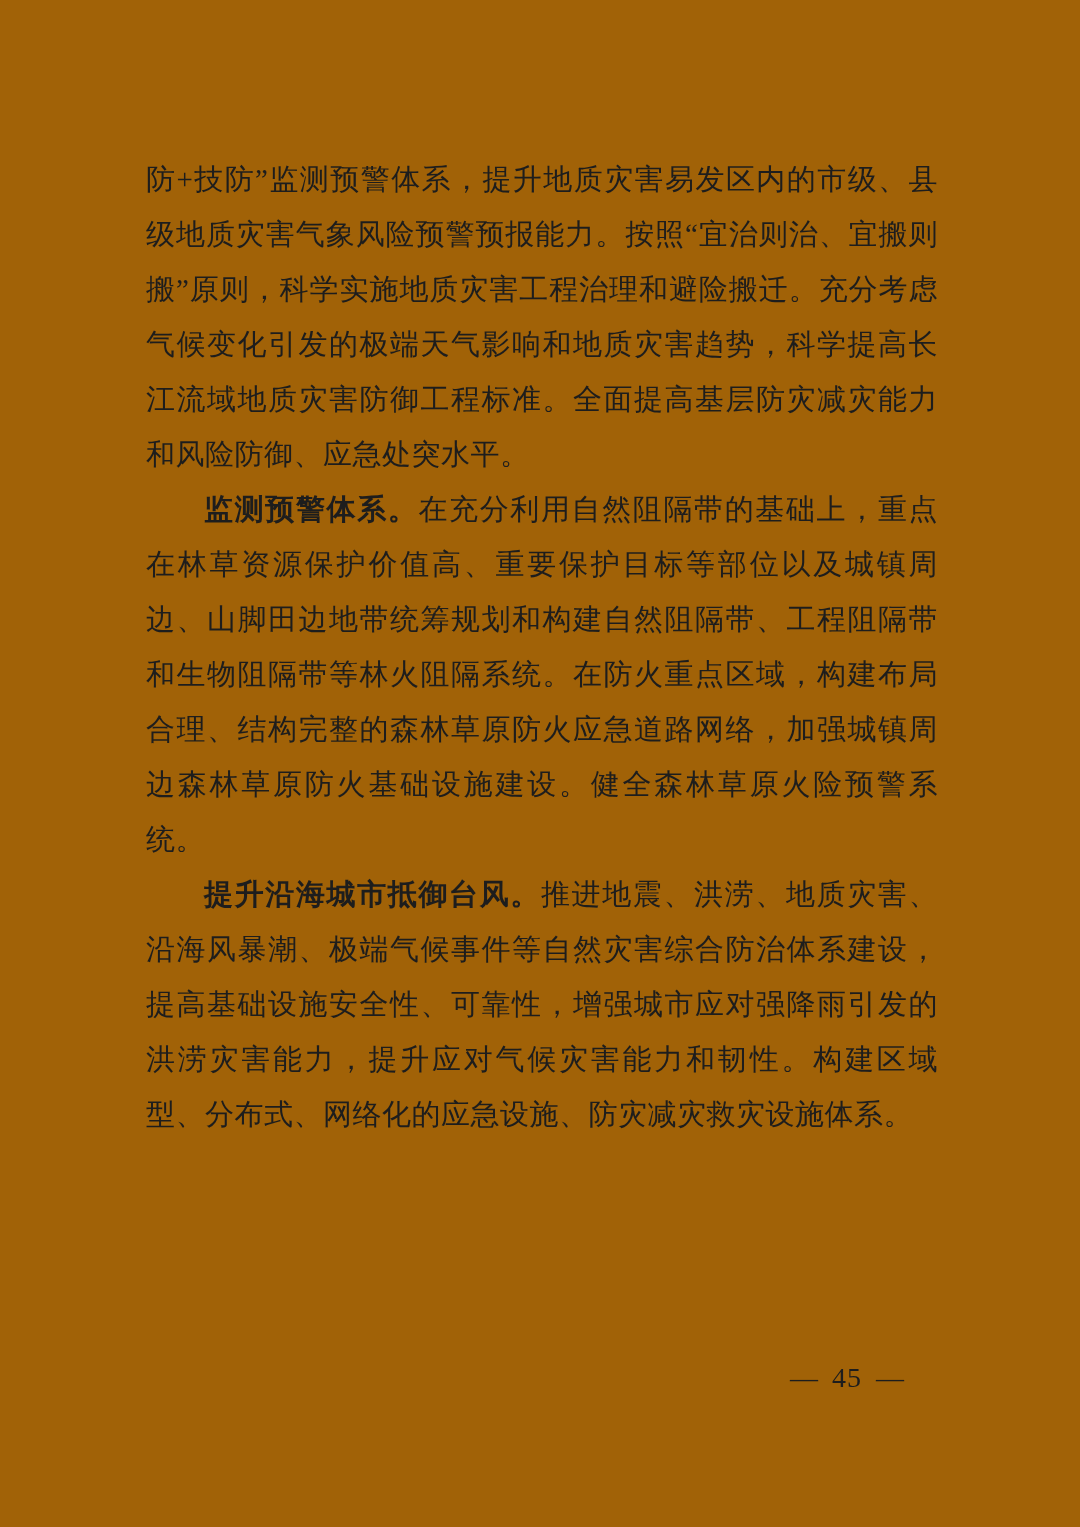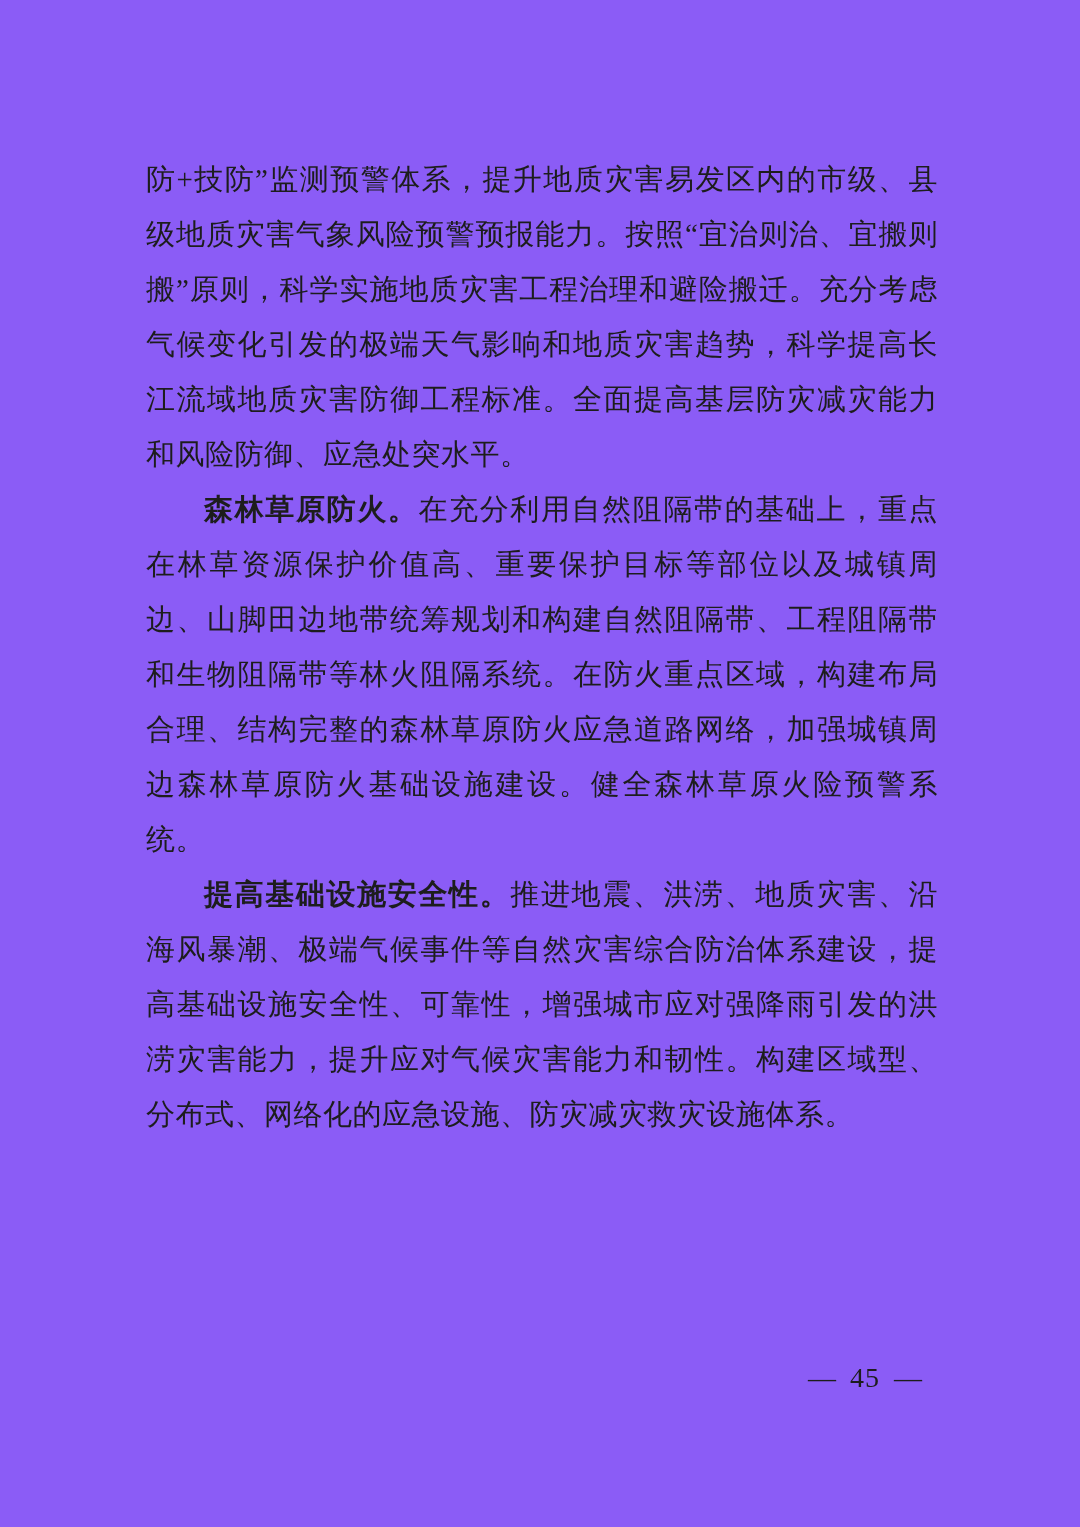--- a/index.html
+++ b/index.html
@@ -11,21 +11,21 @@
     height: 1527px;
     background: #ffffff;
     font-family: "Liberation Serif", "DejaVu Serif", serif;
     color: #1d1d1d;
     position: relative;
     overflow: hidden;
   }
   .page {
     position: absolute;
     inset: 0;
-    background: #8b5cf6;
+    background: #a16207;
   }
   .content {
     position: absolute;
     left: 146px;
     top: 152px;
     width: 792px;
     font-size: 29px;
     line-height: 55px;
     text-align: justify;
     letter-spacing: 0.5px;
@@ -38,21 +38,21 @@
   p.para.no-indent {
     text-indent: 0;
   }
   .lead {
     font-weight: bold;
     font-family: "Liberation Sans", "DejaVu Sans", sans-serif;
   }
   .footer {
     position: absolute;
     top: 1358px;
-    right: 144px;
+    right: 162px;
     font-size: 28px;
     line-height: 40px;
     color: #1d1d1d;
     white-space: nowrap;
   }
   .footer .dash {
     display: inline-block;
     margin: 0 14px;
   }
   .footer .num {
@@ -63,23 +63,23 @@
 </head>
 <body>
 
 <div class="page">
 
   <div class="content">
 
     <p class="para no-indent"><span class="lead"></span><span class="body-text">防+技防”监测预警体系，提升地质灾害易发区内的市级、县级地质灾害气象风险预警预报能力。按照“宜治则治、宜搬则搬”原则，科学实施地质灾害工程治理和避险搬迁。充分考虑气候变化引发的极端天气影响和地质灾害趋势，科学提高长江流域地质灾害防御工程标准。全面提高基层防灾减灾能力和风险防御、应急处突水平。</span></p>
 
 
-    <p class="para"><span class="lead">森林草原防火。</span><span class="body-text">在充分利用自然阻隔带的基础上，重点在林草资源保护价值高、重要保护目标等部位以及城镇周边、山脚田边地带统筹规划和构建自然阻隔带、工程阻隔带和生物阻隔带等林火阻隔系统。在防火重点区域，构建布局合理、结构完整的森林草原防火应急道路网络，加强城镇周边森林草原防火基础设施建设。健全森林草原火险预警系统。</span></p>
+    <p class="para"><span class="lead">监测预警体系。</span><span class="body-text">在充分利用自然阻隔带的基础上，重点在林草资源保护价值高、重要保护目标等部位以及城镇周边、山脚田边地带统筹规划和构建自然阻隔带、工程阻隔带和生物阻隔带等林火阻隔系统。在防火重点区域，构建布局合理、结构完整的森林草原防火应急道路网络，加强城镇周边森林草原防火基础设施建设。健全森林草原火险预警系统。</span></p>
 
-    <p class="para"><span class="lead">提高基础设施安全性。</span><span class="body-text">推进地震、洪涝、地质灾害、沿海风暴潮、极端气候事件等自然灾害综合防治体系建设，提高基础设施安全性、可靠性，增强城市应对强降雨引发的洪涝灾害能力，提升应对气候灾害能力和韧性。构建区域型、分布式、网络化的应急设施、防灾减灾救灾设施体系。</span></p>
+    <p class="para"><span class="lead">提升沿海城市抵御台风。</span><span class="body-text">推进地震、洪涝、地质灾害、沿海风暴潮、极端气候事件等自然灾害综合防治体系建设，提高基础设施安全性、可靠性，增强城市应对强降雨引发的洪涝灾害能力，提升应对气候灾害能力和韧性。构建区域型、分布式、网络化的应急设施、防灾减灾救灾设施体系。</span></p>
 
   </div>
 
   <div class="footer">
     <span class="dash">—</span><span class="num">45</span><span class="dash">—</span>
   </div>
 
 </div>
 
 </body></html>

